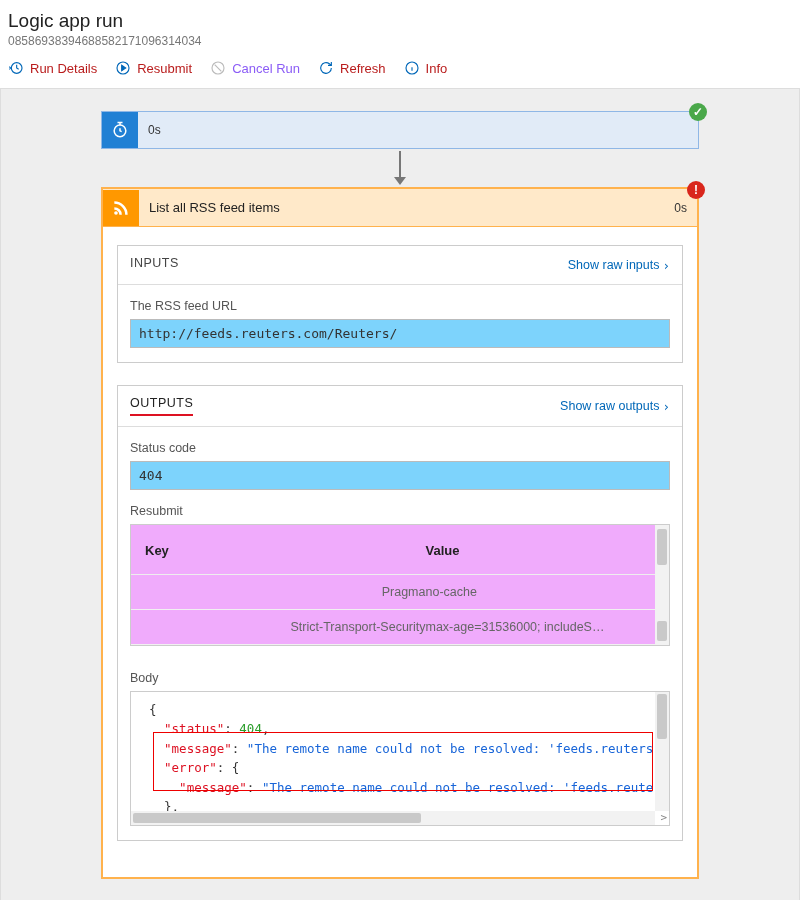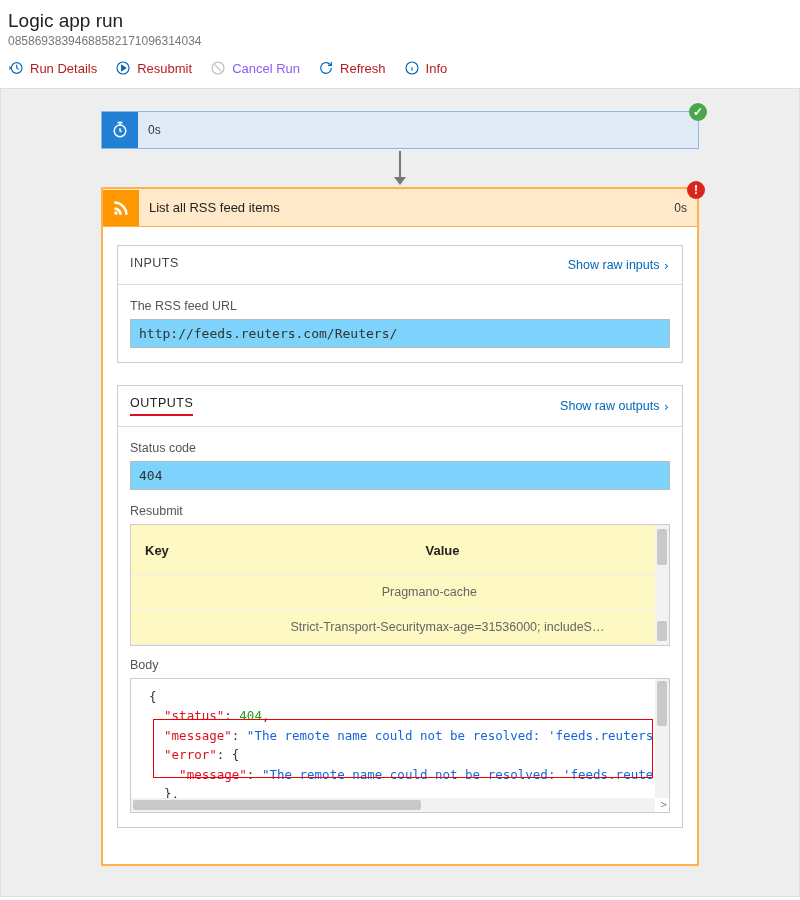--- a/index.html
+++ b/index.html
@@ -30,21 +30,21 @@
   .warn-ico { color:#b34730; }
   .body { padding:18px 14px 14px 14px; }
   .card { border:1px solid #ccc; margin-bottom:22px; background:#fff; }
   .card-h { display:flex; justify-content:space-between; align-items:center; padding:10px 12px; border-bottom:1px solid #ddd; }
   .card-h .lbl { font-size:12.5px; letter-spacing:0.5px; color:#444; padding-bottom:4px; }
   .card-h.outputs .lbl { border-bottom:2px solid #d12; color:#222; font-weight:500; }
   .rawlink { color:#0067b8; font-size:12.5px; cursor:pointer; display:flex; align-items:center; gap:3px; }
   .card-b { padding:10px 12px 14px 12px; }
   .fld-lbl { font-size:12.5px; color:#555; margin:4px 0 6px 0; }
   .fld-val { border:1px solid #bbb; padding:6px 8px; font-family: Consolas, monospace; font-size:13px; color:#333; background:#7dd3fc; }
-  .tablewrap { border:1px solid #ccc; margin-top:4px; background:#fef9c3; position:relative; }
+  .tablewrap { border:1px solid #ccc; margin-top:4px; background:#f0abfc; position:relative; }
   .thead { display:flex; padding:18px 14px 16px 14px; border-bottom:1px solid #eee; font-weight:600; color:#222; }
   .thead .k { flex:0 0 55%; }
   .trow { display:flex; padding:10px 14px; color:#666; font-size:12.5px; border-bottom:1px solid #f1f1f1; }
   .trow .k { flex:0 0 55%;text-align:right; }
   .trow:last-child { border-bottom:0; }
   .scroll-v { position:absolute; right:0; top:0; bottom:0; width:14px; background:#f2f2f2; }
   .scroll-v .thumb { position:absolute; left:2px; right:2px; background:#c9c9c9; border-radius:2px; }
   .bodybox { border:1px solid #ccc; margin-top:6px; position:relative; padding:8px 14px 8px 18px; font-family: Consolas, monospace; font-size:12.5px; line-height:1.55; height:135px; overflow:hidden; white-space:nowrap; }
   .k1 { color:#d12; } .v-num { color:#2a9d2a; } .v-str { color:#1865d8; }
   .hl { position:absolute; border:1.5px solid #e00; pointer-events:none; }
@@ -174,21 +174,21 @@
             <div class="trow">
                 <div class="k">Strict-Transport-Security</div>
                 <div>max-age=31536000; includeS…</div>
               </div>
             <div class="scroll-v">
                 <div class="thumb" style="top:4px;height:36px;"></div>
                 <div class="thumb" style="bottom:4px;height:20px;"></div>
               </div>
           </div>
 
-          <div class="fld-lbl" style="margin-top:12px">Body</div>
+          <div class="fld-lbl" style="margin-top:25px">Body</div>
           <div class="bodybox">
 <div>{</div>
 <div>&nbsp;&nbsp;<span class="k1">"status"</span>: <span class="v-num">404</span>,</div>
 <div>&nbsp;&nbsp;<span class="k1">"message"</span>: <span class="v-str">"The remote name could not be resolved: 'feeds.reuters</span></div>
 <div>&nbsp;&nbsp;<span class="k1">"error"</span>: {</div>
 <div>&nbsp;&nbsp;&nbsp;&nbsp;<span class="k1">"message"</span>: <span class="v-str">"The remote name could not be resolved: 'feeds.reute</span></div>
 <div>&nbsp;&nbsp;},</div>
 <div>&nbsp;&nbsp;<span class="k1">"source"</span>: <span class="v-str">"rss-wus.azconn-wus.p.azurewebsites.net"</span></div>
             <div class="hl" style="left:22px; top:40px; right:16px; height:59px;"></div>
             <div class="scroll-v" style="top:0;bottom:14px;">

